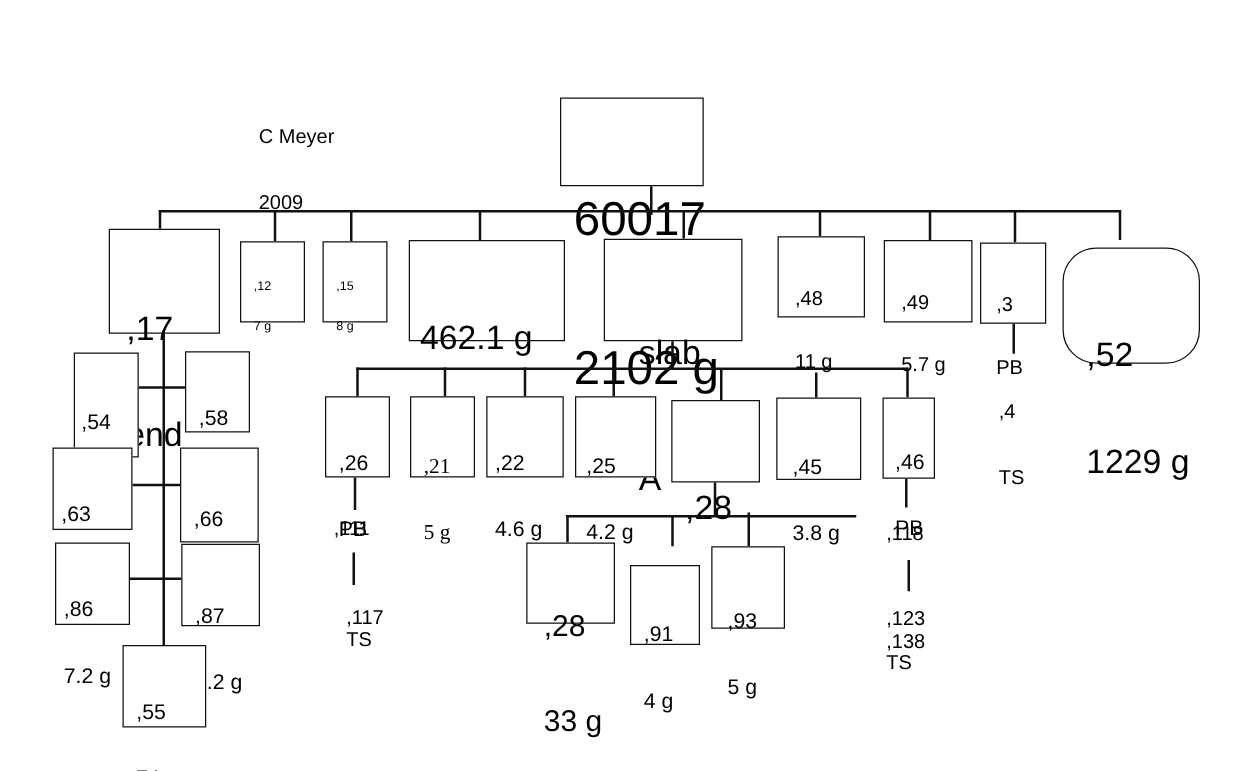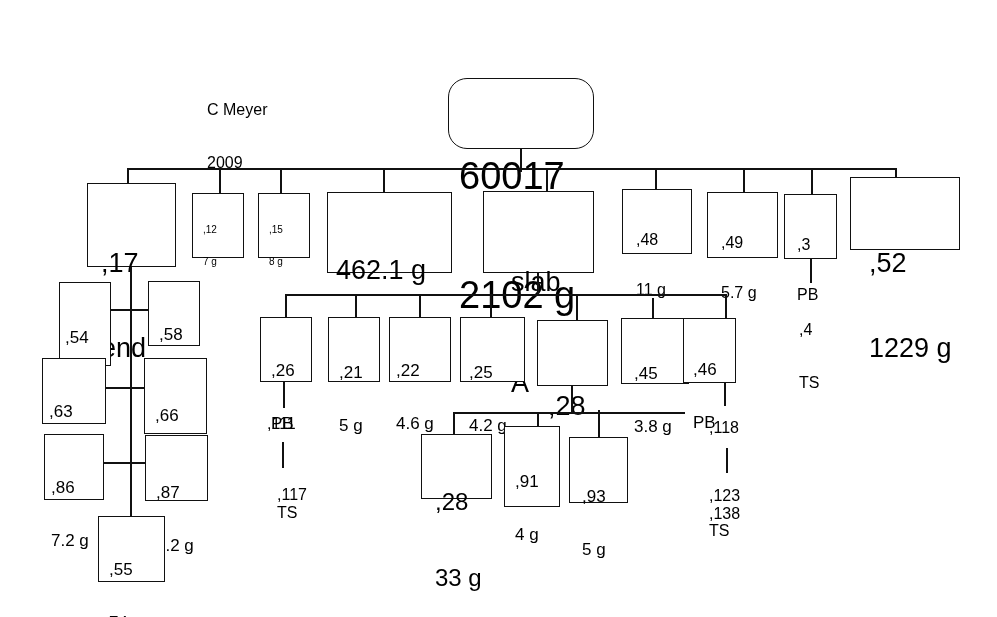--- a/index.html
+++ b/index.html
@@ -19,21 +19,21 @@
   .s38 { font-size: 38px; }
 </style>
 </head>
 <body>
 
 <div class="lbl s16" style="left:207px;top:66px;">
   <div>C Meyer</div>
   <div>2009</div>
 </div>
 
-<div class="box" style="left:448px;top:78px;width:146px;height:71px;border-radius:19px;">
+<div class="box" style="left:448px;top:78px;width:115px;height:71px;">
   <div class="t s38" style="left:10px;top:-2px;">
     <div>60017</div>
     <div>2102 g</div>
   </div>
 </div>
 <div class="line v" style="left:520px;top:149px;height:23px;"></div>
 
 <div class="line h" style="left:127px;top:168px;width:769px;"></div>
 <div class="line v" style="left:127px;top:168px;height:16px;"></div>
 <div class="line v" style="left:219px;top:168px;height:25px;"></div>
@@ -85,21 +85,21 @@
     <div>,49</div>
     <div>5.7 g</div>
   </div>
 </div>
 <div class="box" style="left:784px;top:194px;width:53px;height:65px;">
   <div class="t s16" style="left:12px;top:8px;">
     <div>,3</div>
     <div>PB</div>
   </div>
 </div>
-<div class="box" style="left:850px;top:177px;width:110px;height:73px;">
+<div class="box" style="left:850px;top:198px;width:110px;height:93px;border-radius:27px;">
   <div class="t s27" style="left:18px;top:14px;">
     <div>,52</div>
     <div>1229 g</div>
   </div>
 </div>
 
 <div class="line v" style="left:810px;top:259px;height:24px;"></div>
 <div class="lbl s16" style="left:799px;top:286px;">
   <div>,4</div>
   <div>TS</div>
@@ -162,21 +162,21 @@
 <div class="line v" style="left:576px;top:296px;height:24px;"></div>
 <div class="line v" style="left:652px;top:298px;height:21px;"></div>
 <div class="line v" style="left:725px;top:294px;height:24px;"></div>
 
 <div class="box" style="left:260px;top:317px;width:52px;height:65px;">
   <div class="t s17" style="left:10px;top:8px;">
     <div>,26</div>
     <div>PB</div>
   </div>
 </div>
-<div class="box" style="left:328px;top:317px;width:52px;height:65px;">
+<div class="box" style="left:328px;top:317px;width:52px;height:65px;font-family:Liberation Serif, serif;">
   <div class="t s17" style="left:10px;top:10px;">
     <div>,21</div>
     <div>5 g</div>
   </div>
 </div>
 <div class="box" style="left:389px;top:317px;width:62px;height:65px;">
   <div class="t s17" style="left:6px;top:8px;">
     <div>,22</div>
     <div>4.6 g</div>
   </div>
@@ -191,21 +191,21 @@
   <div class="t s27" style="left:10px;top:14px;">
     <div>,28</div>
   </div>
 </div>
 <div class="box" style="left:621px;top:318px;width:68px;height:66px;">
   <div class="t s17" style="left:12px;top:10px;">
     <div>,45</div>
     <div>3.8 g</div>
   </div>
 </div>
-<div class="box" style="left:683px;top:318px;width:53px;height:65px;">
+<div class="box" style="left:706px;top:318px;width:42px;height:65px;">
   <div class="t s17" style="left:9px;top:6px;">
     <div>,46</div>
     <div>PB</div>
   </div>
 </div>
 
 <div class="line v" style="left:283px;top:382px;height:26px;"></div>
 <div class="lbl s16" style="left:267px;top:415px;">,111</div>
 <div class="line v" style="left:282px;top:442px;height:26px;"></div>
 <div class="lbl s16" style="left:277px;top:486px;">,117
@@ -223,21 +223,21 @@
 <div class="line v" style="left:453px;top:412px;height:22px;"></div>
 <div class="line v" style="left:537px;top:412px;height:25px;"></div>
 <div class="line v" style="left:598px;top:410px;height:27px;"></div>
 
 <div class="box" style="left:421px;top:434px;width:71px;height:65px;">
   <div class="t s24" style="left:13px;top:4px;">
     <div>,28</div>
     <div>33 g</div>
   </div>
 </div>
-<div class="box" style="left:504px;top:426px;width:56px;height:81px;">
+<div class="box" style="left:504px;top:452px;width:56px;height:64px;">
   <div class="t s17" style="left:10px;top:10px;">
     <div>,91</div>
     <div>4 g</div>
   </div>
 </div>
 <div class="box" style="left:569px;top:437px;width:59px;height:66px;text-align:right;">
   <div class="t s17" style="left:12px;top:14px;">
     <div>,93</div>
     <div>5 g</div>
   </div>

